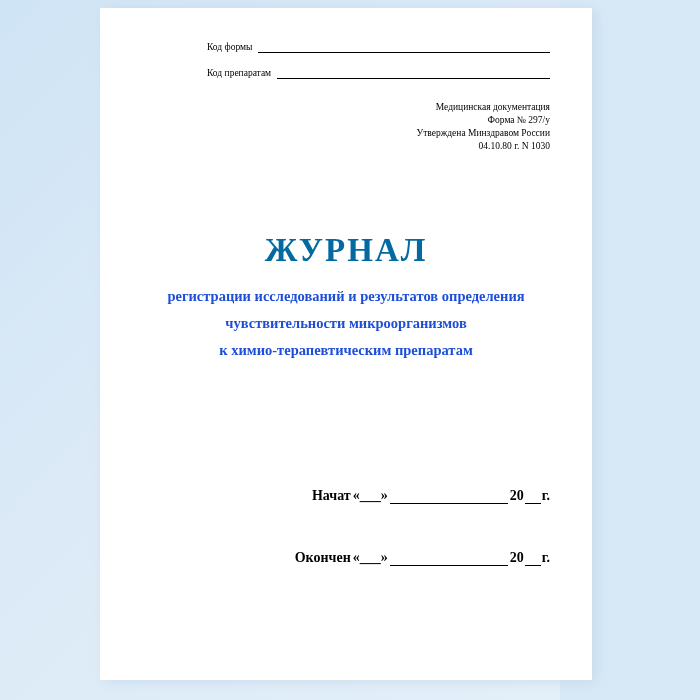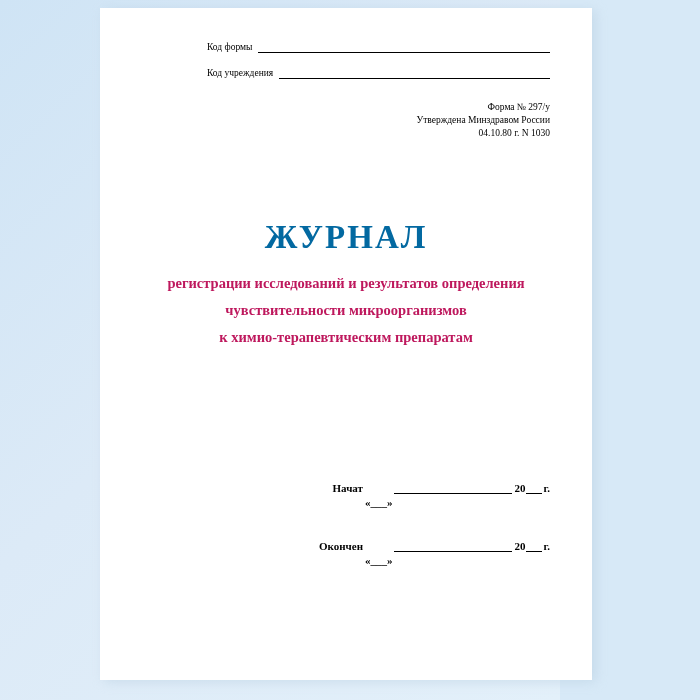--- a/index.html
+++ b/index.html
@@ -84,36 +84,36 @@
     font-size: 33px;
     font-weight: bold;
     letter-spacing: 2px;
     color: #0369a1;
     line-height: 38px;
   }
   .subtitle {
     margin-top: 14px;
     font-size: 14.5px;
     font-weight: bold;
-    color: #be185d;
+    color: #1d4ed8;
     line-height: 27px;
   }
 
   
   .dates {
     position: absolute;
     left: 42px;
     right: 42px;
     bottom: 96px;
   }
   .date-row {
     display: flex;
     justify-content: flex-end;
-    align-items: center;
-    font-size: 11px;
+    align-items: flex-end;
+    font-size: 14px;
     font-weight: bold;
     color: #000;
     margin-bottom: 18px;
   }
   .date-row .d-label {
     white-space: nowrap;
     margin-right: 2px;
   }
   .date-row .q1 {
     white-space: nowrap;
@@ -145,26 +145,27 @@
   <div class="page-shadow"></div>
 
   <div class="page">
 
     <div class="code-block">
       <div class="code-row">
         <span class="label">Код формы</span>
         <span class="rule"></span>
       </div>
       <div class="code-row">
-        <span class="label">Код учреждения</span>
+        <span class="label">Код препаратам</span>
         <span class="rule"></span>
       </div>
     </div>
 
     <div class="ministry">
+      <div>Медицинская документация</div>
       <div>Форма № 297/у</div>
       <div>Утверждена Минздравом России</div>
       <div>04.10.80 г. N 1030</div>
     </div>
 
     <div class="title-area">
       <div class="main-title">ЖУРНАЛ</div>
       <div class="subtitle">
         <div>регистрации исследований и результатов определения</div>
         <div>чувствительности микроорганизмов</div>

